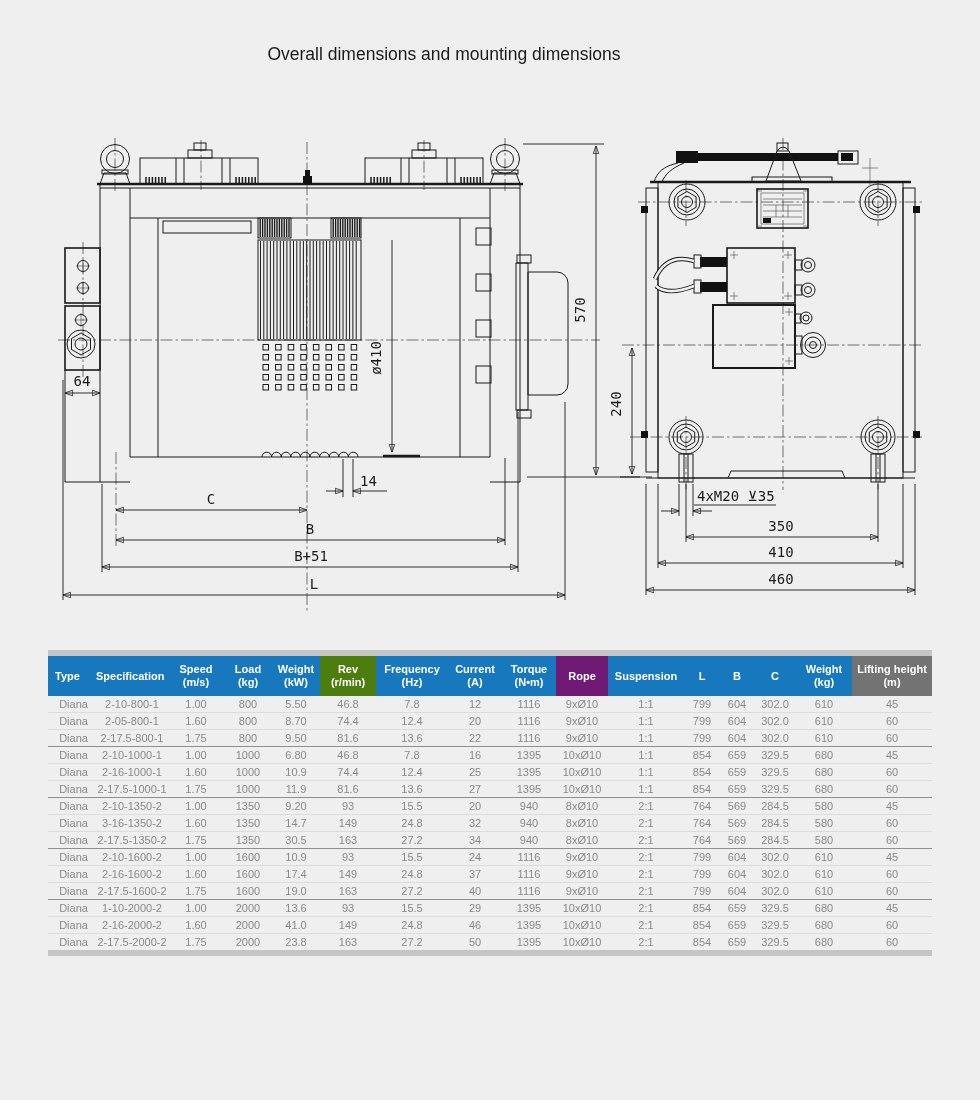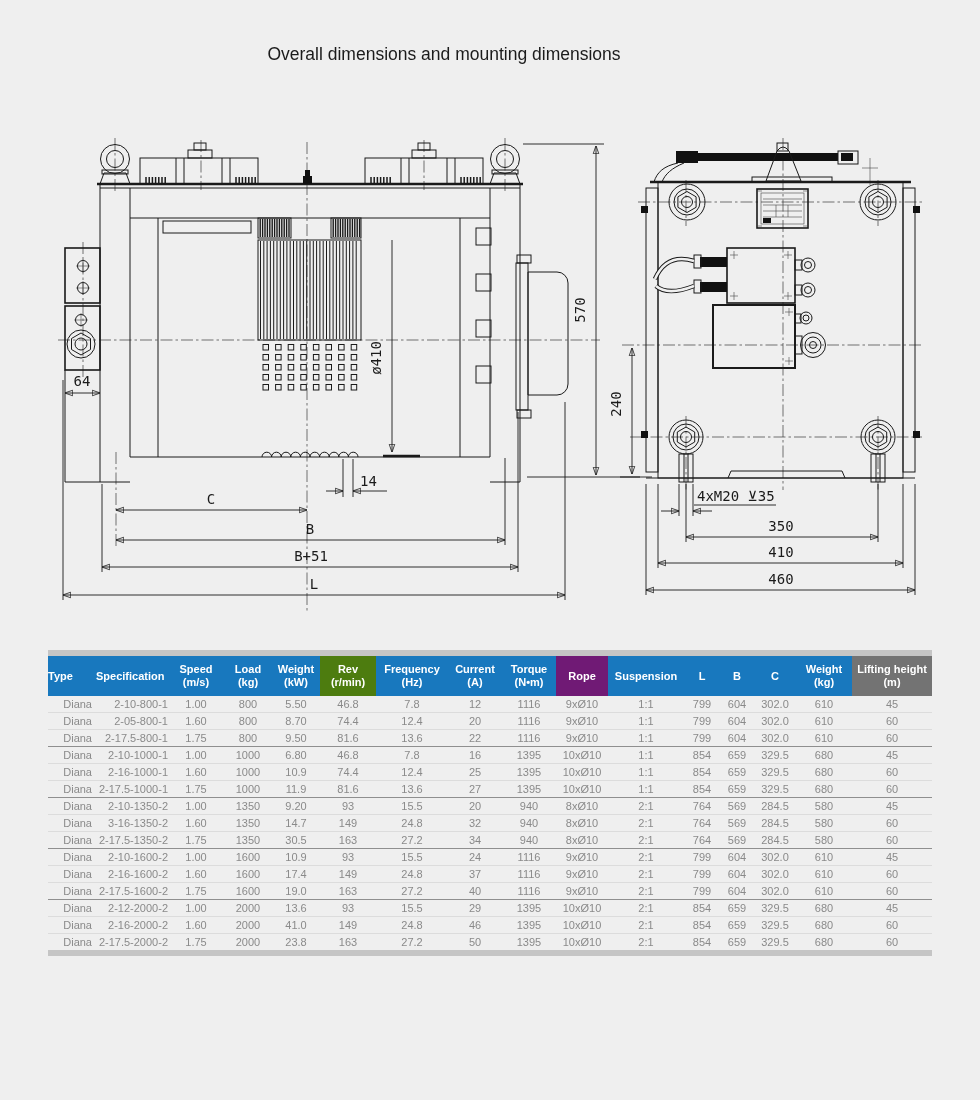--- a/index.html
+++ b/index.html
@@ -25,27 +25,27 @@
   .dw text{fill:#1a1a1a;stroke:none;font:14px "DejaVu Sans Mono",monospace;text-anchor:middle;}
   .dw text.ta-s{text-anchor:start;}
   
   .tablebox{position:absolute;left:48px;top:650px;width:884px;}
   .bar{height:6px;background:#c5c5c5;}
   table{border-collapse:collapse;table-layout:fixed;width:884px;}
   thead th{
     background:#1878be;color:#fff;font-size:11px;font-weight:bold;
     text-align:center;vertical-align:middle;padding:5px 0;height:30px;line-height:13px;
   }
-  thead th.left{text-align:left;}
+  thead th.left{text-align:left;padding-left:7px;}
   thead th:nth-child(2).left{padding-left:4px;}
   tbody td{
     font-size:11px;color:#8a8a8a;text-align:center;
     height:16px;line-height:16px;padding:0;border-bottom:1px solid #dcdcdc;
   }
-  tbody td.left{text-align:right;padding-left:7px;}
+  tbody td.left{text-align:center;padding-left:7px;}
   tbody td:nth-child(2).left{padding-left:4px;}
   tbody tr.gend td{border-bottom:1.5px solid #8f8f8f;}
   tbody tr:last-child td{border-bottom:none;}
 </style>
 </head>
 <body>
 
 <h1 class="title">Overall dimensions and mounting dimensions</h1>
 
 <svg class="dw" width="980" height="645" viewBox="0 0 980 645">
@@ -775,21 +775,21 @@
           <td>9xØ10</td>
           <td>2:1</td>
           <td>799</td>
           <td>604</td>
           <td>302.0</td>
           <td>610</td>
           <td>60</td>
         </tr>
         <tr>
           <td class="left">Diana</td>
-          <td class="left">2-12-2000-2</td>
+          <td class="left">1-10-2000-2</td>
           <td>1.00</td>
           <td>2000</td>
           <td>13.6</td>
           <td>93</td>
           <td>15.5</td>
           <td>29</td>
           <td>1395</td>
           <td>10xØ10</td>
           <td>2:1</td>
           <td>854</td>

